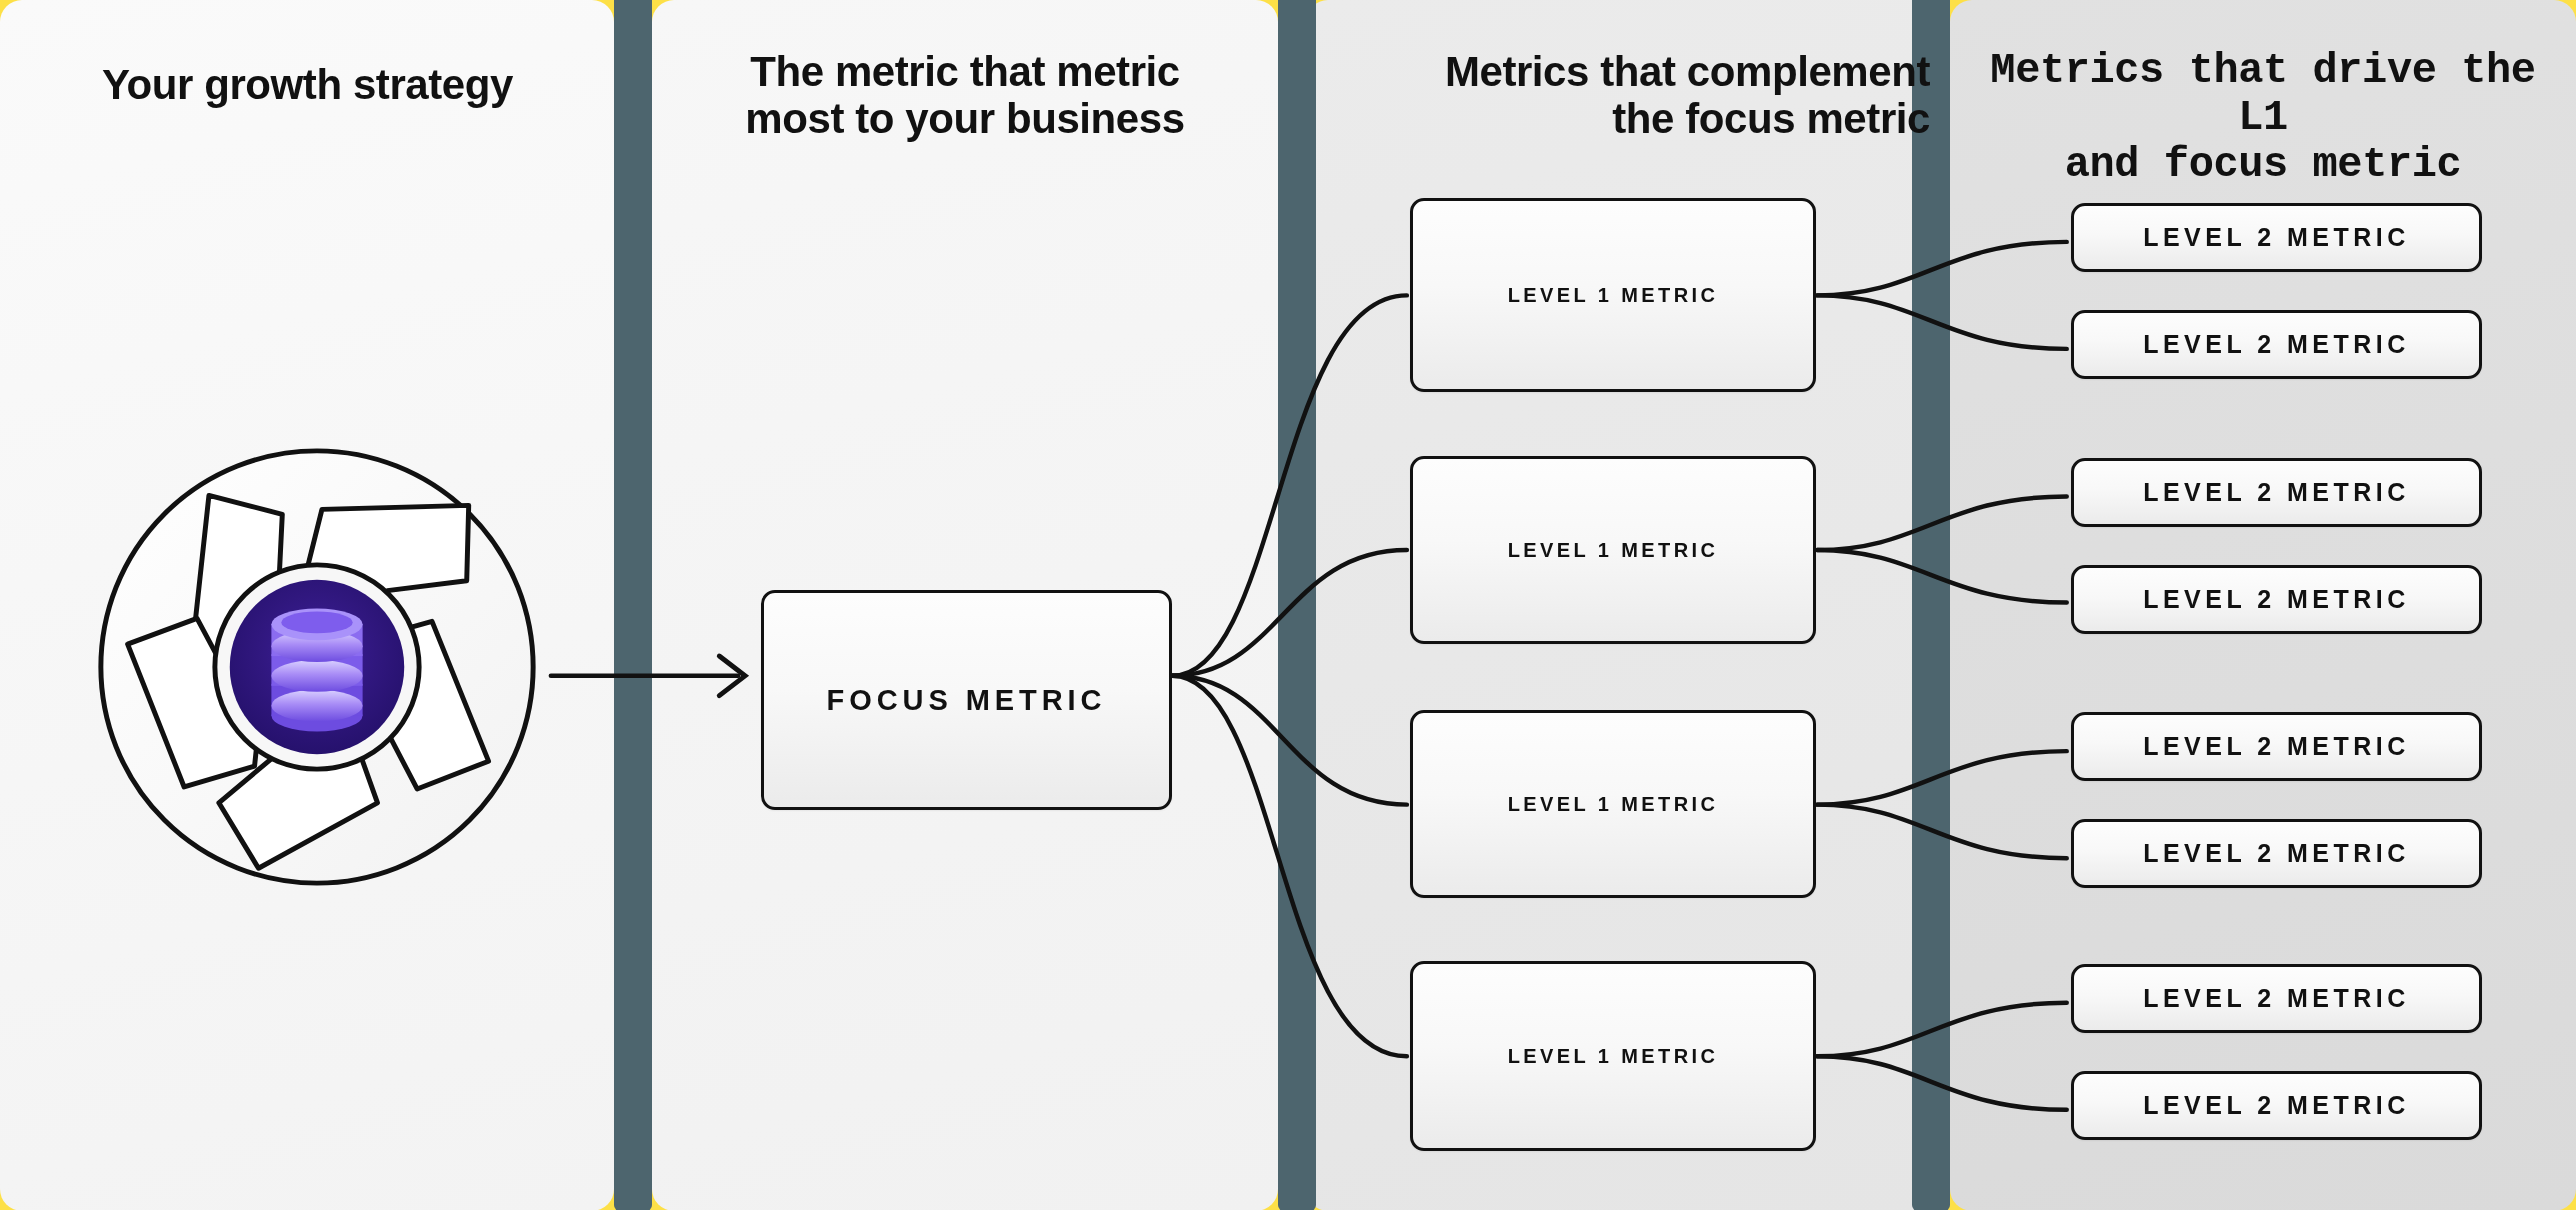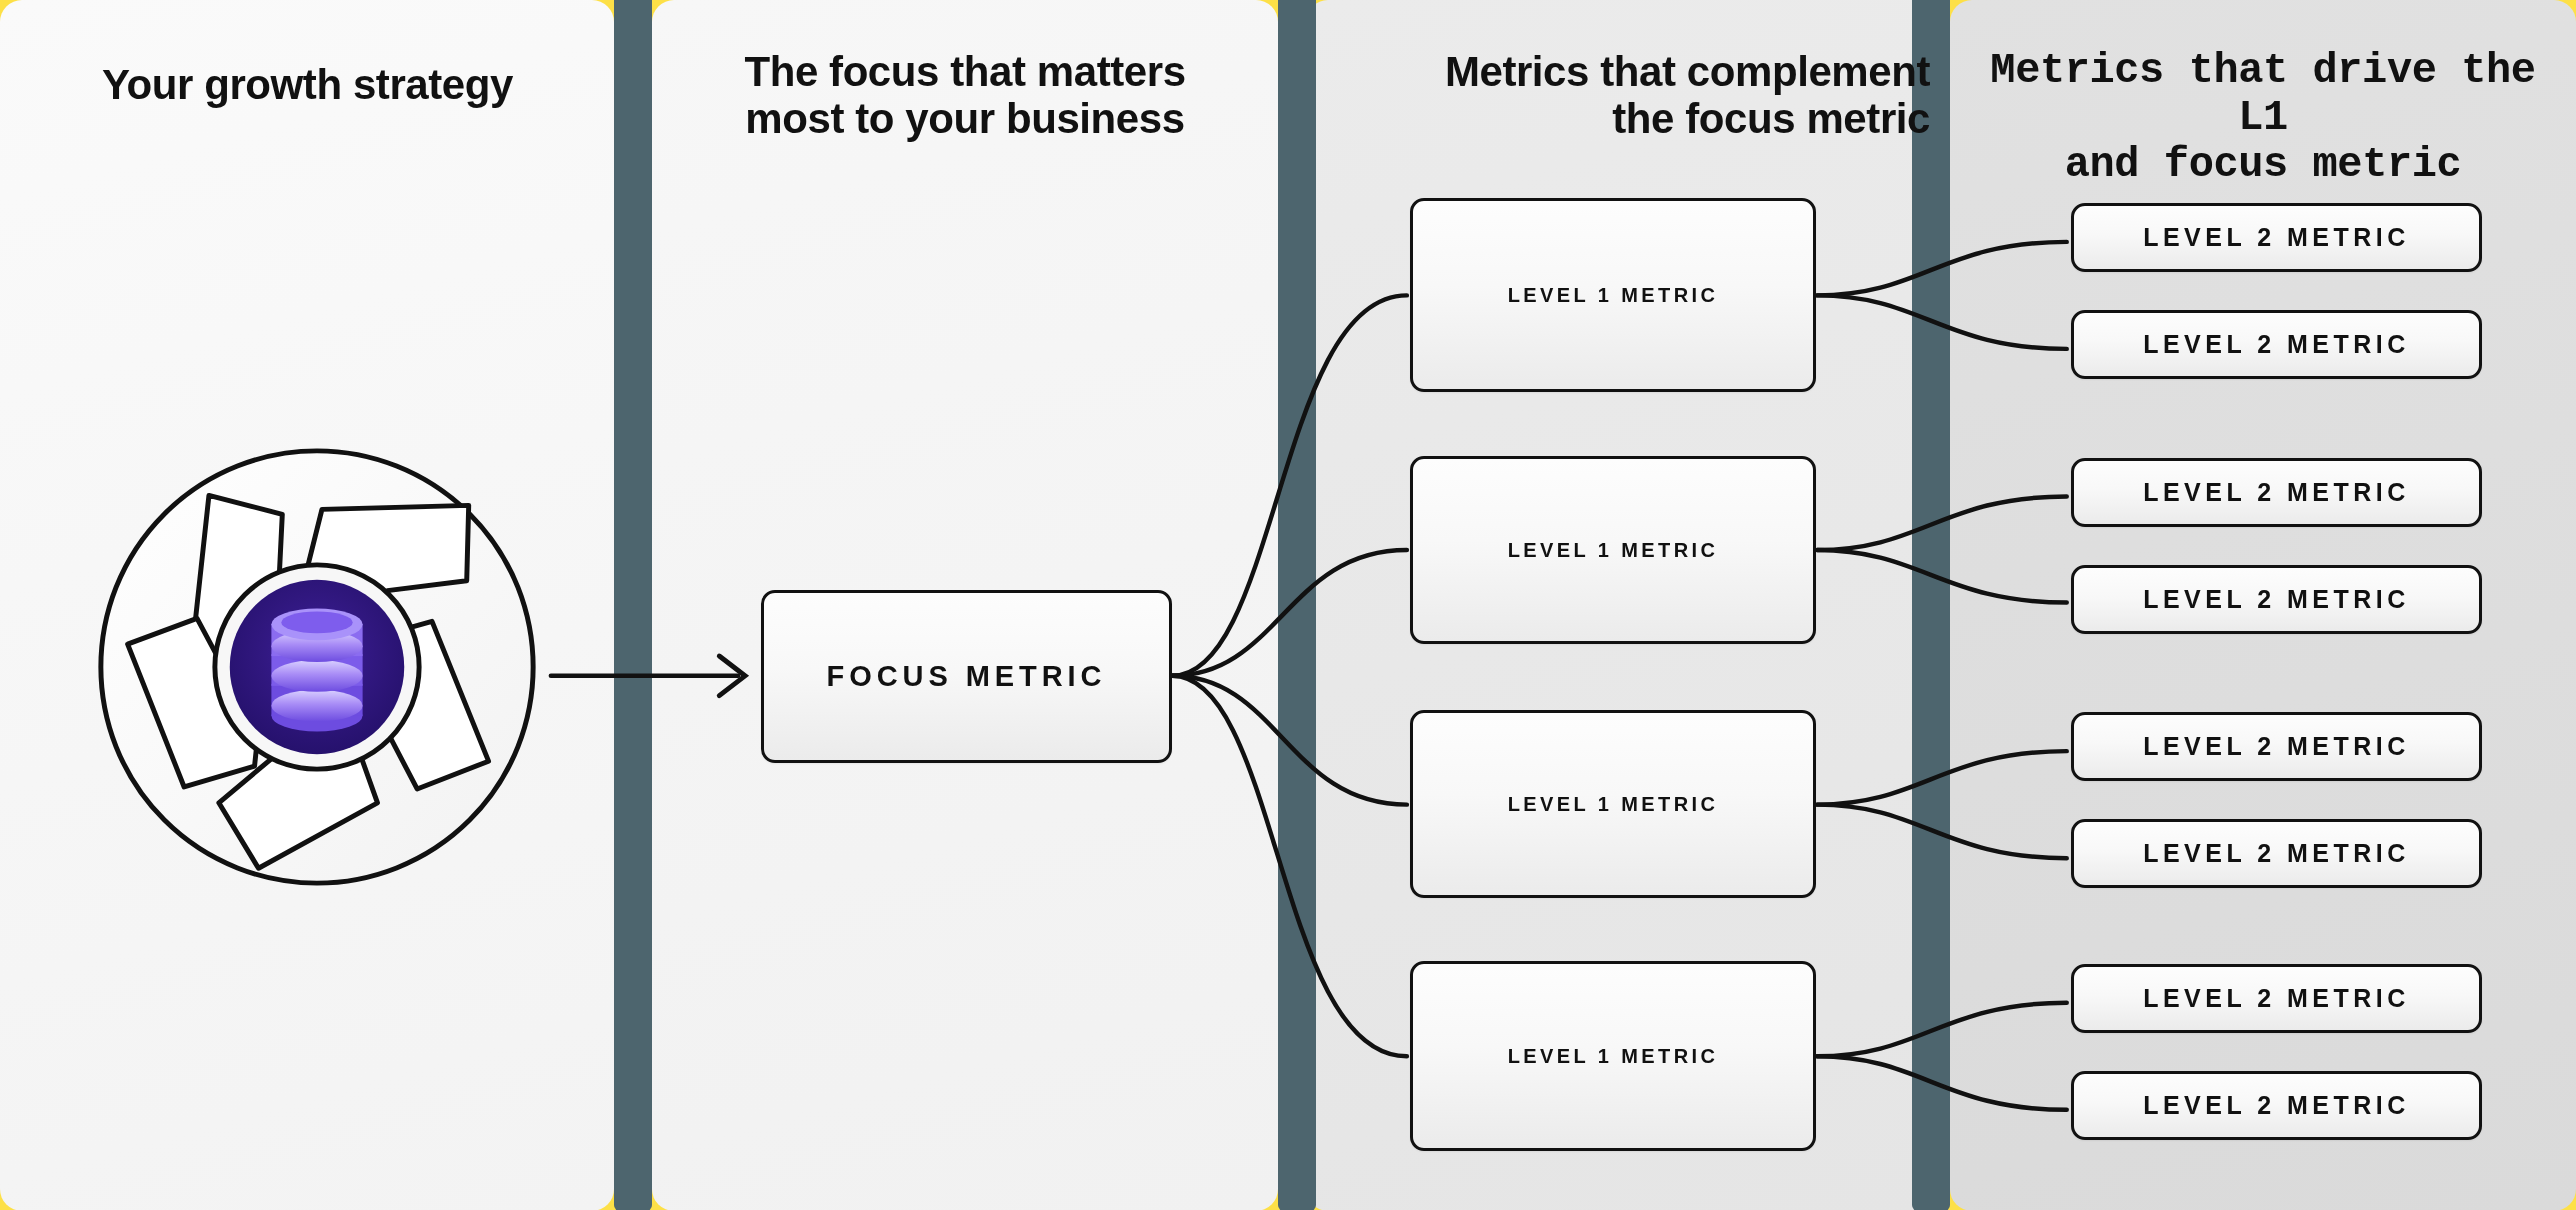--- a/index.html
+++ b/index.html
@@ -96,21 +96,21 @@
   <div class="panel" style="left:1306px; width:634px; background:linear-gradient(165deg,#ebebeb 0%,#e5e5e5 100%);"></div>
 
   <div class="panel" style="left:1950px; width:626px; background:linear-gradient(165deg,#e1e1e1 0%,#dadada 100%);"></div>
 
   <div class="panel-sep" style="left:614px;"></div>
   <div class="panel-sep" style="left:1278px;"></div>
   <div class="panel-sep" style="left:1912px;"></div>
 
   <div class="col-title" style="left:30px; top:61px; width:555px;">Your growth strategy</div>
 
-  <div class="col-title" style="left:662px; top:48px; width:606px;">The focus that matters
+  <div class="col-title" style="left:662px; top:48px; width:606px;">The metric that metric
 most to your business</div>
 
   <div class="col-title" style="left:1316px; top:48px; width:614px;text-align:right;">Metrics that complement
 the focus metric</div>
 
   <div class="col-title" style="left:1960px; top:48px; width:606px;font-family:Liberation Mono, monospace;">Metrics that drive the L1
 and focus metric</div>
 
   <svg id="links" viewBox="0 0 2600 1222">
     <g fill="none" stroke="#111111" stroke-width="4.5" stroke-linecap="round">
@@ -175,21 +175,21 @@
       <ellipse cx="235" cy="274" rx="46" ry="16" fill="url(#diskGrad)"></ellipse>
       <rect x="189" y="222" width="92" height="32" fill="#7c5cea"></rect>
       <ellipse cx="235" cy="244" rx="46" ry="16" fill="url(#diskGrad)"></ellipse>
       <rect x="189" y="192" width="92" height="32" fill="#8b6cf0"></rect>
       <ellipse cx="235" cy="214" rx="46" ry="16" fill="url(#diskGrad)"></ellipse>
       <ellipse cx="235" cy="192" rx="46" ry="16" fill="#a992fa"></ellipse>
       <ellipse cx="235" cy="190" rx="36" ry="11" fill="#7e5ded"></ellipse>
     </g>
   </svg>
 
-  <div class="metric-box focus" style="left:761px; top:590px; width:411px; height:173px;">
+  <div class="metric-box focus" style="left:761px; top:590px; width:411px; height:220px;">
     <span class="label">FOCUS METRIC</span>
   </div>
 
   <div class="metric-box l1" style="left:1410px; top:198px; width:406px; height:194px;">
     <span class="label">LEVEL 1 METRIC</span>
   </div>
   <div class="metric-box l1" style="left:1410px; top:456px; width:406px; height:188px;">
     <span class="label">LEVEL 1 METRIC</span>
   </div>
   <div class="metric-box l1" style="left:1410px; top:710px; width:406px; height:188px;">

